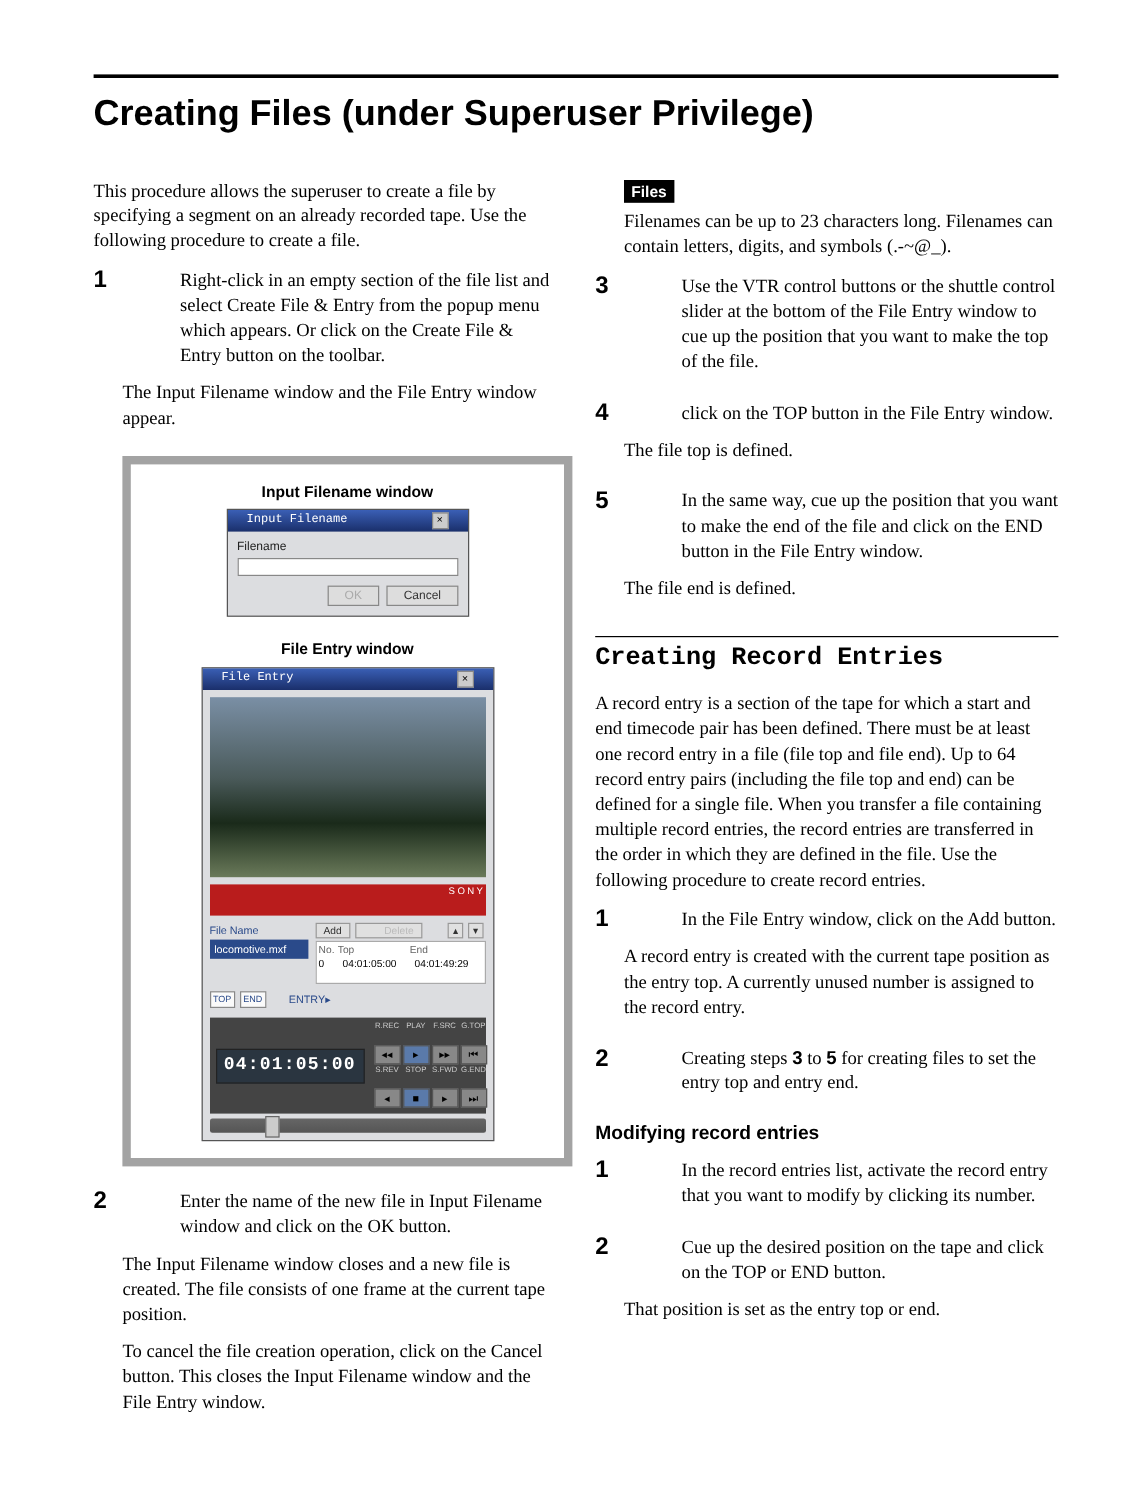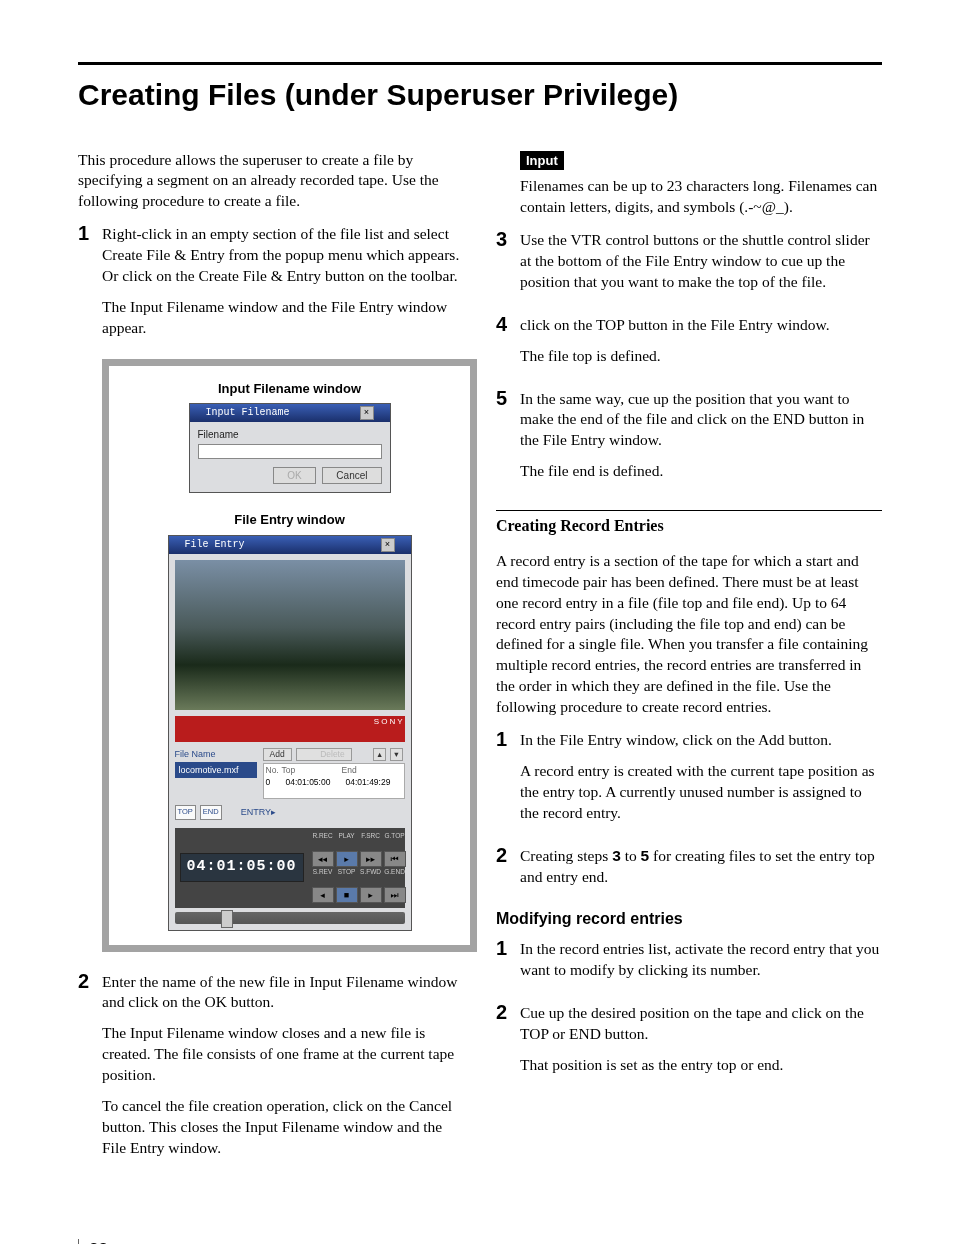--- a/index.html
+++ b/index.html
@@ -40,40 +40,40 @@
   }
   .step .num {
     font-family: Arial, Helvetica, sans-serif;
     font-weight: bold;
     font-size: 20px;
     width: 24px;
     flex: none;
     line-height: 1.1;
   }
   .step .body { flex: 1; }
-  .step .body p:first-child { margin-top: 2px; }
+  .step .body p:first-child { margin-top: 2px; margin-left: 48px; }
   .indent { margin-left: 24px; }
   .note-badge {
     display: inline-block;
     background: #000;
     color: #fff;
     font-family: Arial, Helvetica, sans-serif;
     font-weight: bold;
     font-size: 13px;
     padding: 1px 6px;
     margin-bottom: 6px;
   }
   .sec-rule {
     border-top: 1.5px solid #000;
     margin: 18px 0 4px 0;
   }
   h2.section {
-    font-family: Liberation Serif, serif;
-    font-weight: bold;
-    font-size: 16px;
+    font-family: Liberation Mono, monospace;
+    font-weight: bold;
+    font-size: 21px;
     margin: 0 0 14px 0;
   }
   h3.subsection {
     font-family: Arial, Helvetica, sans-serif;
     font-weight: bold;
     font-size: 16px;
     margin: 10px 0 8px 0;
   }
   strong.instep {
     font-family: Arial, Helvetica, sans-serif;
@@ -406,21 +406,21 @@
         <div class="body">
           <p>Enter the name of the new file in Input Filename window and click on the OK button.</p>
           <p>The Input Filename window closes and a new file is created. The file consists of one frame at the current tape position.</p>
           <p>To cancel the file creation operation, click on the Cancel button. This closes the Input Filename window and the File Entry window.</p>
         </div>
       </div>
     </div>
 
     <div class="col">
       <div class="indent">
-        <span class="note-badge">Input</span>
+        <span class="note-badge">Files</span>
         <p>Filenames can be up to 23 characters long. Filenames can contain letters, digits, and symbols (.-~@_).</p>
       </div>
 
       <div class="step">
         <div class="num">3</div>
         <div class="body">
             <p>Use the VTR control buttons or the shuttle control slider at the bottom of the File Entry window to cue up the position that you want to make the top of the file.</p>
           </div>
       </div>
 

